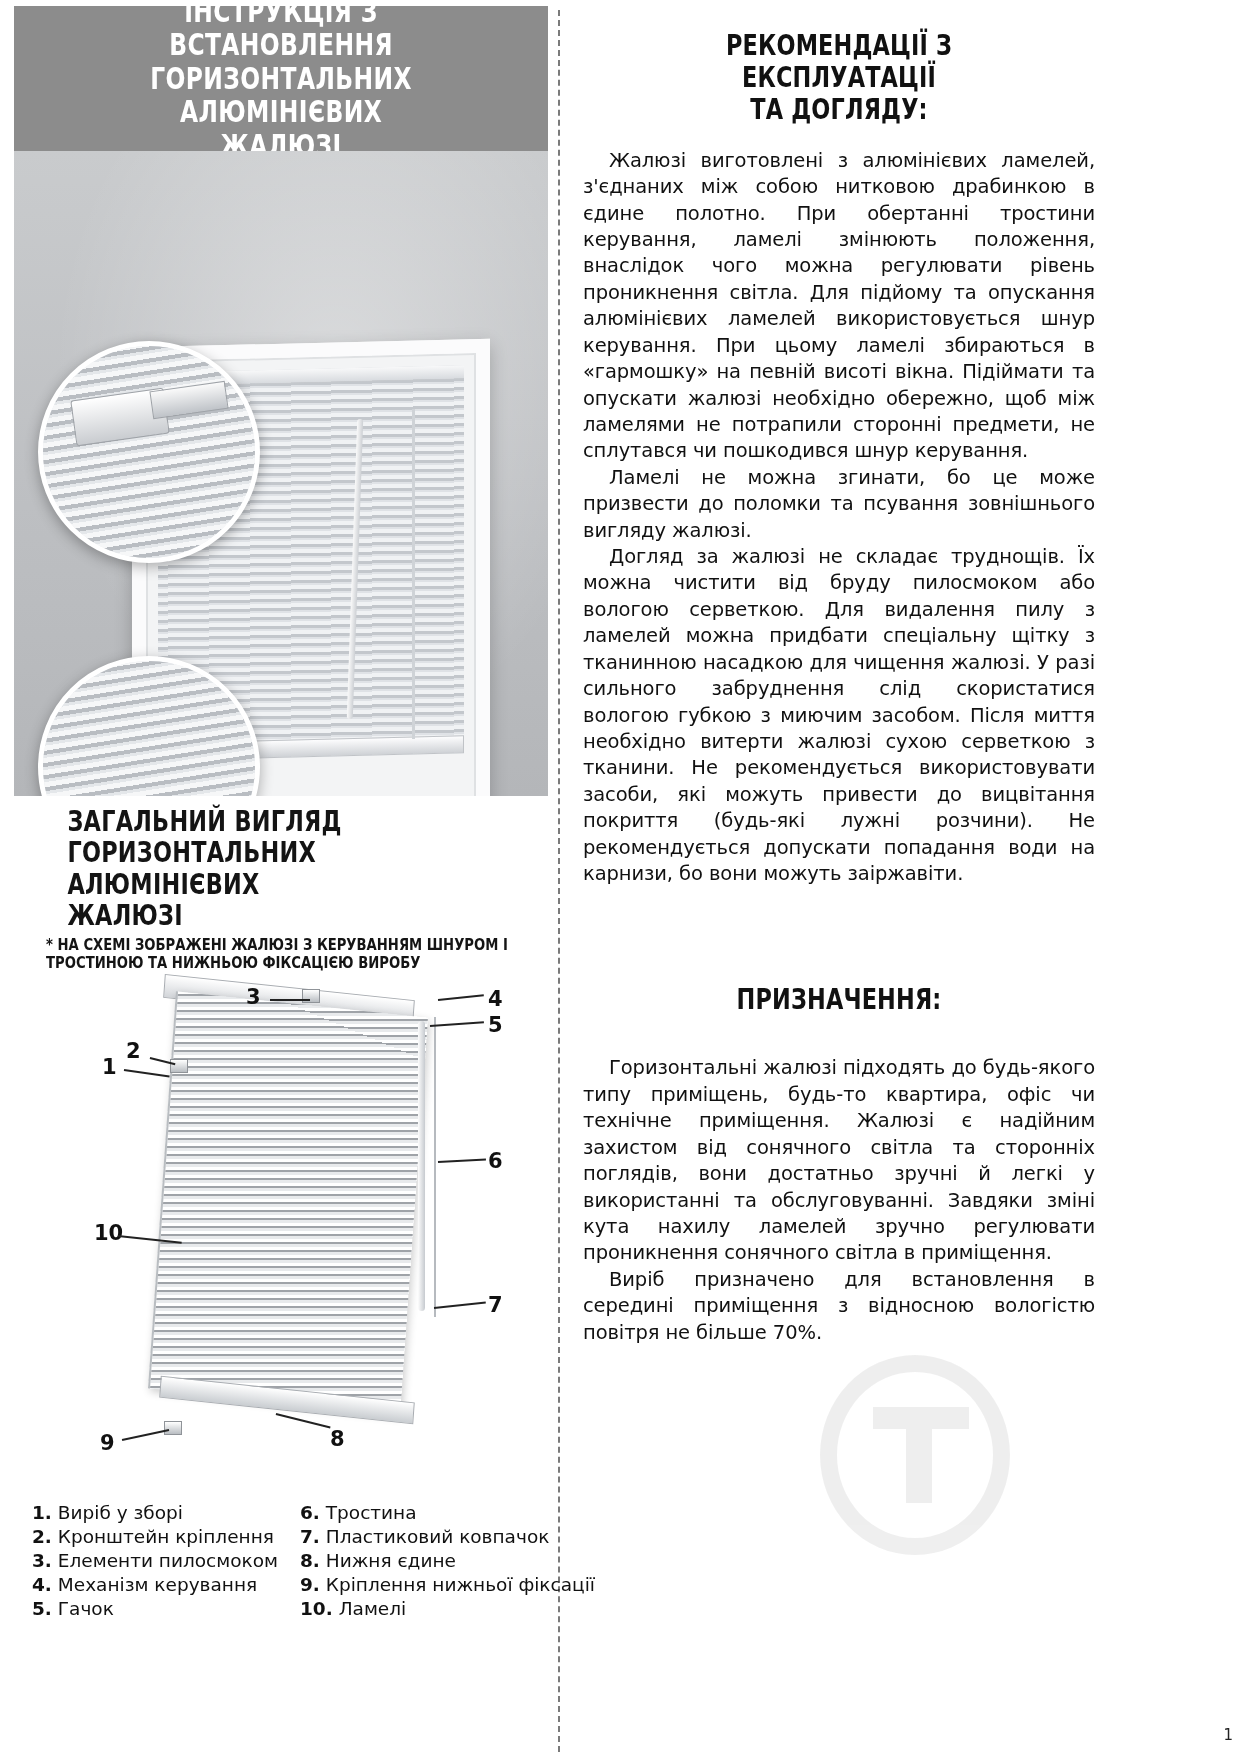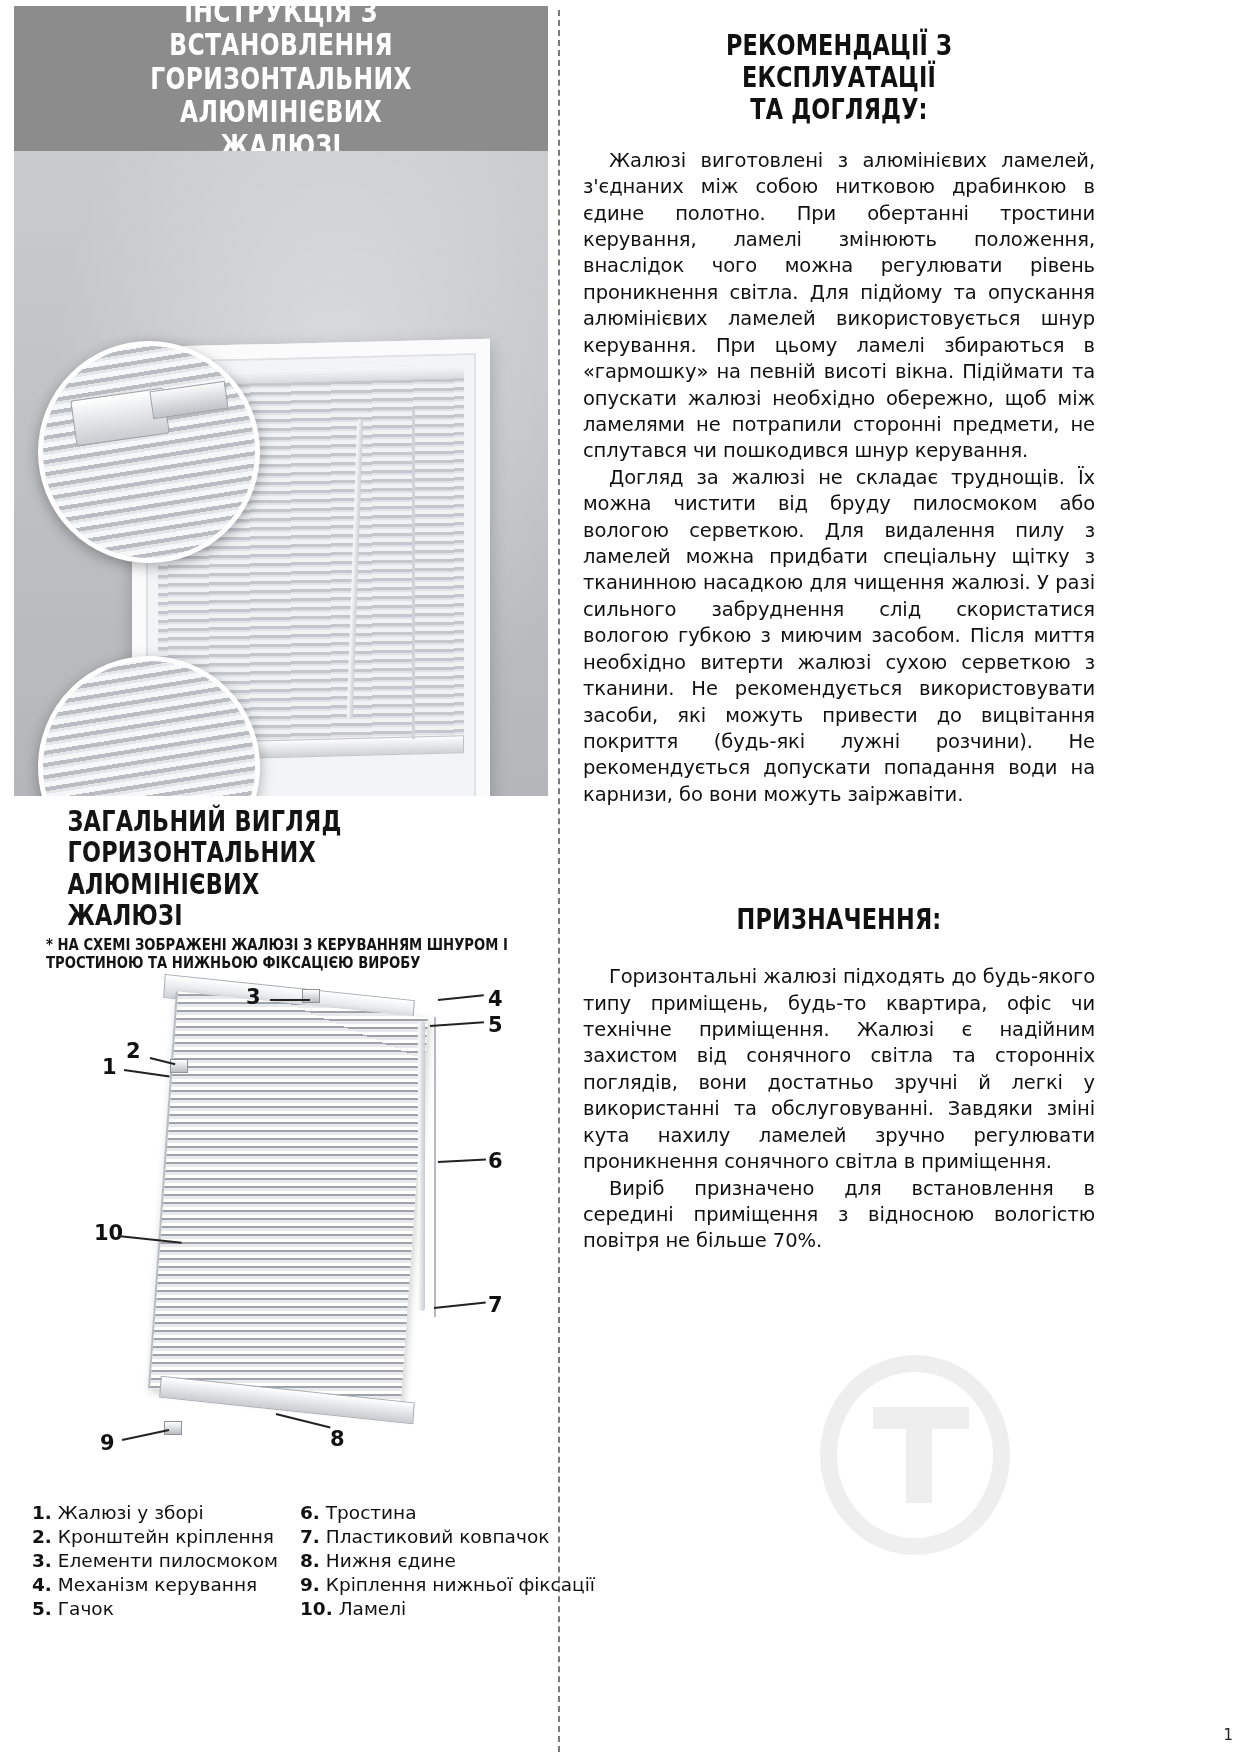--- a/index.html
+++ b/index.html
@@ -356,21 +356,21 @@
     font-family: "DejaVu Sans", "Liberation Sans", sans-serif;
     font-size: 19.5px;
     line-height: 1.355;
     color: #111;
     letter-spacing: -0.1px;
   }
   .r-title-2 {
     margin-top: 96px;
   }
   .r-body-2 {
-    margin-top: 28px;
+    margin-top: 40px;
   }
 
   .wm-right {
     position: absolute;
     left: 820px;
     top: 1355px;
     width: 190px;
     height: 200px;
     opacity: .085;
     pointer-events: none;
@@ -487,21 +487,21 @@
       <div class="leader" style="left:420px; top:326px; width:52px; transform:rotate(-6deg);"></div>
       <div class="leader" style="left:104px; top:254px; width:64px; transform:rotate(6deg);"></div>
       <div class="leader" style="left:108px; top:458px; width:48px; transform:rotate(-12deg);"></div>
       <div class="leader" style="left:262px; top:432px; width:56px; transform:rotate(14deg);"></div>
     </div>
 
     <div class="legend">
       <ol class="legend-col-a">
         <li>
           <span class="num">1.</span>
-          <span>Жалюзі у зборі</span>
+          <span>Виріб у зборі</span>
         </li>
         <li>
           <span class="num">2.</span>
           <span>Кронштейн кріплення</span>
         </li>
         <li>
           <span class="num">3.</span>
           <span>Елементи пилосмоком</span>
         </li>
         <li>
@@ -539,20 +539,21 @@
 
   </div>
 
   <div class="right-col">
 
     <h2 class="r-title">РЕКОМЕНДАЦІЇ З ЕКСПЛУАТАЦІЇ
 ТА ДОГЛЯДУ:</h2>
 
     <div class="r-body">
       <p>Жалюзі виготовлені з алюмінієвих ламелей, з'єднаних між собою нитковою драбинкою в єдине полотно. При обертанні тростини керування, ламелі змінюють положення, внаслідок чого можна регулювати рівень проникнення світла. Для підйому та опускання алюмінієвих ламелей використовується шнур керування. При цьому ламелі збираються в «гармошку» на певній висоті вікна. Підіймати та опускати жалюзі необхідно обережно, щоб між ламелями не потрапили сторонні предмети, не сплутався чи пошкодився шнур керування.</p>
+      <p>Ламелі не можна згинати, бо це може призвести до поломки та псування зовнішнього вигляду жалюзі.</p>
       <p>Догляд за жалюзі не складає труднощів. Їх можна чистити від бруду пилосмоком або вологою серветкою. Для видалення пилу з ламелей можна придбати спеціальну щітку з тканинною насадкою для чищення жалюзі. У разі сильного забруднення слід скористатися вологою губкою з миючим засобом. Після миття необхідно витерти жалюзі сухою серветкою з тканини. Не рекомендується використовувати засоби, які можуть привести до вицвітання покриття (будь-які лужні розчини). Не рекомендується допускати попадання води на карнизи, бо вони можуть заіржавіти.</p>
     </div>
 
     <h2 class="r-title r-title-2">ПРИЗНАЧЕННЯ:</h2>
 
     <div class="r-body r-body-2">
       <p>Горизонтальні жалюзі підходять до будь-якого типу приміщень, будь-то квартира, офіс чи технічне приміщення. Жалюзі є надійним захистом від сонячного світла та сторонніх поглядів, вони достатньо зручні й легкі у використанні та обслуговуванні. Завдяки зміні кута нахилу ламелей зручно регулювати проникнення сонячного світла в приміщення.</p>
       <p>Виріб призначено для встановлення в середині приміщення з відносною вологістю повітря не більше 70%.</p>
     </div>
 

